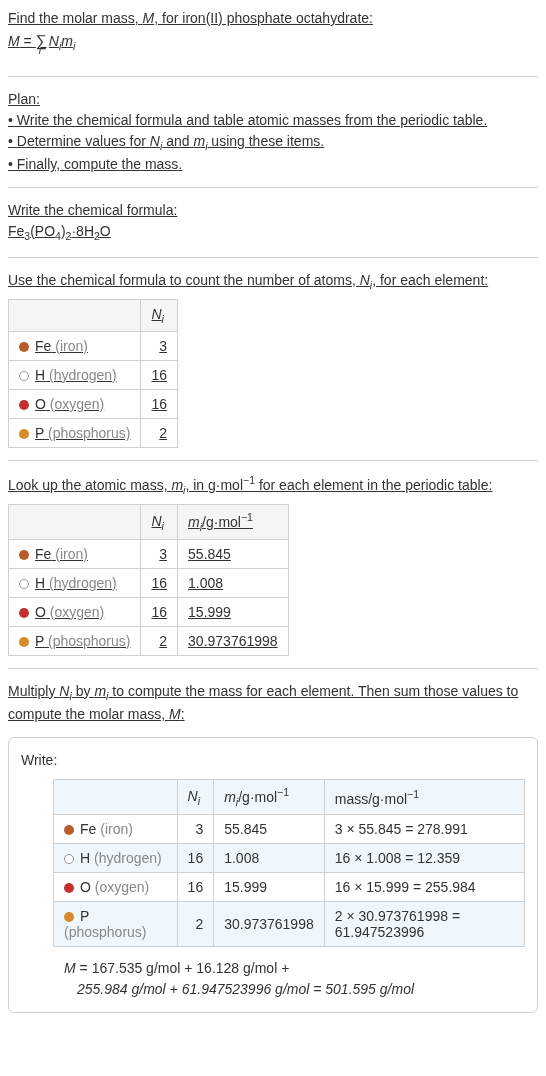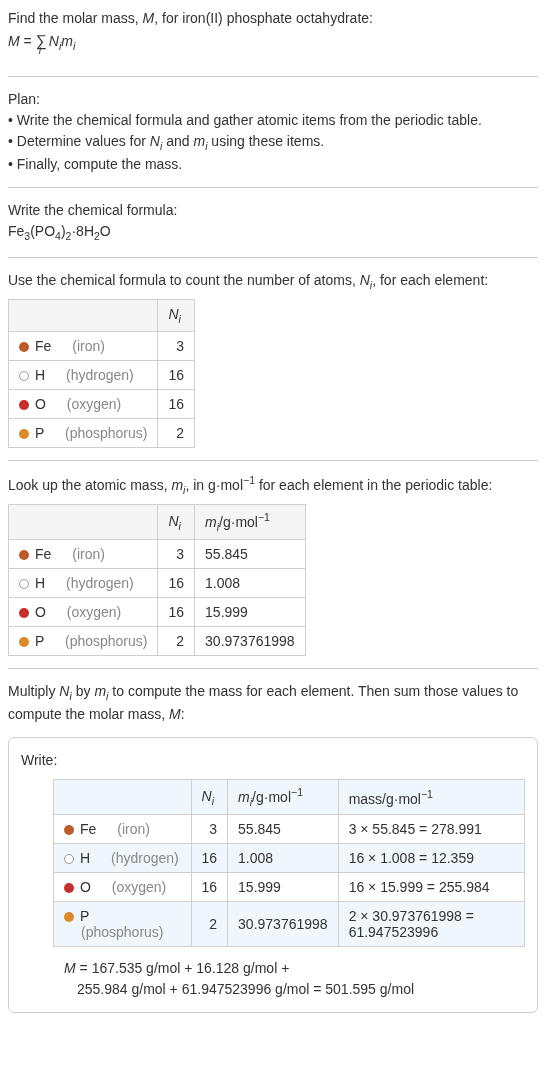--- a/index.html
+++ b/index.html
@@ -4,21 +4,21 @@
   <style>
     * { box-sizing: border-box; margin: 0; padding: 0; }
     body {
       font-family: -apple-system, BlinkMacSystemFont, 'Segoe UI', Arial, sans-serif;
       font-size: 14px;
       color: #333;
       background: #fff;
       width: 546px;
       padding: 8px;
     }
-    .section { margin-bottom: 12px; }
+    .section { margin-bottom: 12px; text-decoration: underline; }
     .formula-line { margin-bottom: 21px; }
     .math-var { font-style: italic; }
     .hr-line { border: none; border-top: 1px solid #ccc; margin: 12px 0; }
     p { line-height: 1.5; }
     sub { font-size: 0.75em; vertical-align: sub; }
     sup { font-size: 0.75em; vertical-align: super; }
     .sigma { font-size: 1.1em; }
     .sigma-sub { font-size: 0.7em; font-style: italic; position: relative; top: 8px; left: -8px; }
     table {
       border-collapse: collapse;
@@ -38,49 +38,49 @@
       width: 10px;
       height: 10px;
       border-radius: 50%;
       margin-right: 6px;
       vertical-align: middle;
     }
     .dot-fe { background: #b85c2c; }
     .dot-h { background: #fff; border: 1px solid #999; }
     .dot-o { background: #c23030; }
     .dot-p { background: #d88a2c; }
-    .gray { color: #888; margin-left: 17px; }
+    .gray { color: #888; }
     .answer-box {
       border: 1px solid #d0d0d0;
       border-radius: 6px;
       padding: 12px;
       background: #fff;
     }
     .answer-title { margin-bottom: 8px; }
     .answer-content { padding-left: 32px; }
     tr.alt td { background: #f0f7fc; }
     tr.alt-h th { background: #f0f7fc; }
     .result-line { margin-top: 10px; line-height: 1.6; margin-left: 11px; }
-    .indent { padding-left: 24px; }
+    .indent { padding-left: 24px; font-style: italic; }
   </style>
 </head>
 <body>
 
 <div class="section">
   <p>Find the molar mass, <span class="math-var">M</span>, for iron(II) phosphate octahydrate:</p>
   <p class="formula-line">
     <span class="math-var">M</span> = <span class="sigma">∑</span><span class="sigma-sub">i</span><span class="math-var">N<sub>i</sub>m<sub>i</sub></span>
   </p>
 </div>
 
 <hr class="hr-line">
 
 <div class="section">
   <p>Plan:</p>
-  <p>• Write the chemical formula and gather atomic items from the periodic table.</p>
+  <p>• Write the chemical formula and table atomic masses from the periodic table.</p>
   <p>• Determine values for <span class="math-var">N<sub>i</sub></span> and <span class="math-var">m<sub>i</sub></span> using these items.</p>
   <p>• Finally, compute the mass.</p>
 </div>
 
 <hr class="hr-line">
 
 <div class="section">
   <p>Write the chemical formula:</p>
   <p>Fe<sub>3</sub>(PO<sub>4</sub>)<sub>2</sub>·8H<sub>2</sub>O</p>
 </div>

